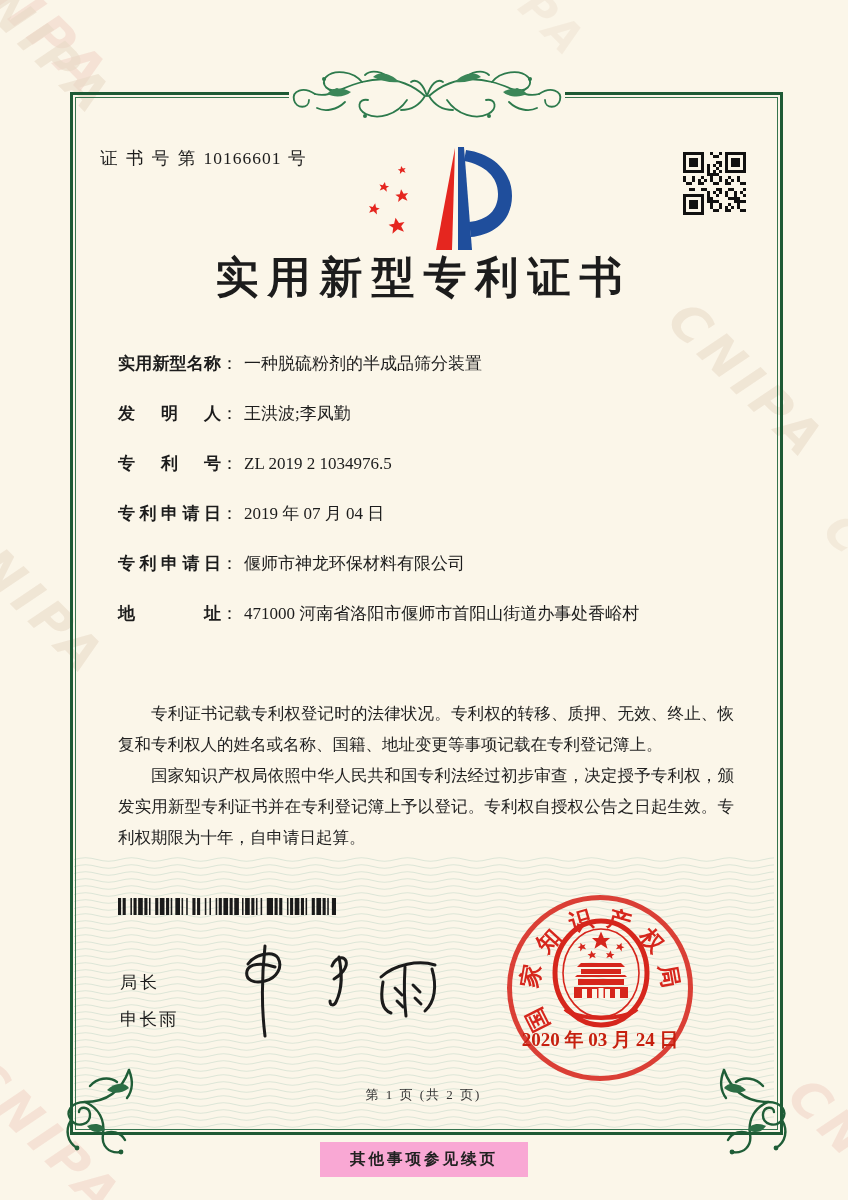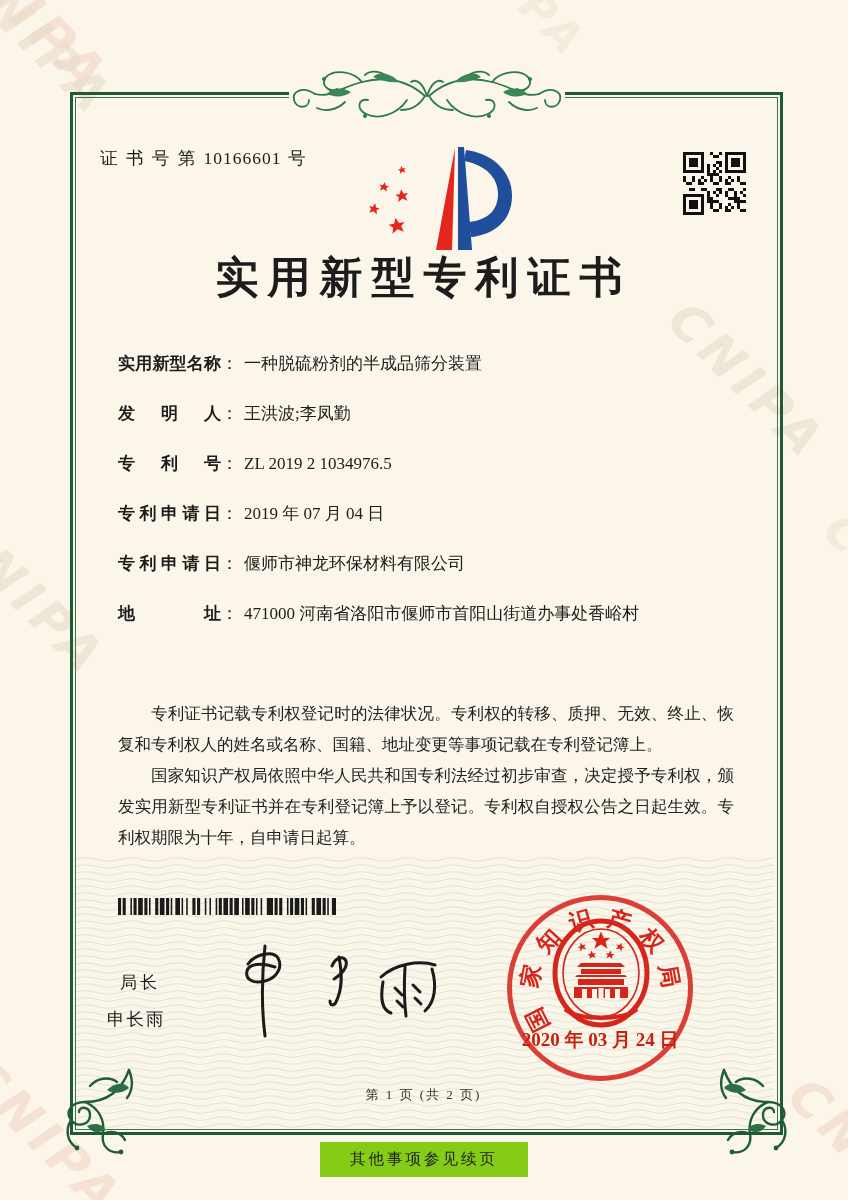--- a/index.html
+++ b/index.html
@@ -47,21 +47,21 @@
   .f-pair2{position:absolute;left:332px;top:0;}
   
   .body-text{position:absolute;left:118px;top:698px;width:616px;z-index:2;}
   .body-text p{
     margin:0;font-size:16.5px;line-height:31px;text-indent:2em;
     text-align:justify;color:#222;
   }
   
   .barcode{position:absolute;left:118px;top:898px;width:218px;height:17px;z-index:2;}
   .sig-title{position:absolute;left:120px;top:971px;font-size:17px;letter-spacing:3px;z-index:2;}
-  .sig-name{position:absolute;left:107px;top:1007px;font-size:17.5px;letter-spacing:2px;z-index:2;}
+  .sig-name{position:absolute;left:120px;top:1007px;font-size:17.5px;letter-spacing:2px;z-index:2;}
   .signature{position:absolute;left:235px;top:940px;z-index:2;}
   
   .seal{
     position:absolute;left:507px;top:895px;width:186px;height:186px;z-index:3;
     border-radius:50%;
   }
   .seal-ring{
     position:absolute;left:0;top:0;width:176px;height:176px;
     border:5px solid rgba(214,38,28,.88);border-radius:50%;
   }
@@ -74,22 +74,22 @@
     position:absolute;left:-10px;top:132px;width:206px;text-align:center;
     font-size:19px;font-weight:bold;color:#c6200f;letter-spacing:0px;white-space:nowrap;
   }
   
   .page-footer{
     position:absolute;left:70px;top:1086px;width:707px;text-align:center;
     font-size:13px;color:#333;letter-spacing:2px;z-index:2;
   }
   .cont-note{
     position:absolute;left:50%;top:1142px;transform:translateX(-50%);
-    background:#84cc16;padding:7px 30px;font-size:15.5px;letter-spacing:3px;
-    color:#222;z-index:2;white-space:nowrap;
+    background:#f9a8d4;padding:7px 30px;font-size:15.5px;letter-spacing:3px;
+    color:#222;z-index:2;white-space:nowrap;font-weight:bold;
   }
 </style>
 </head>
 <body>
 
 <div class="wm pink" style="left:-80px;top:-20px;font-size:54px;">CNIPA</div>
 <div class="wm" style="left:-65px;top:8px;font-size:50px;">CNIPA</div>
 <div class="wm" style="left:428px;top:-38px;font-size:44px;opacity:.35;">CNIPA</div>
 <div class="wm" style="left:648px;top:352px;font-size:50px;">CNIPA</div>
 <div class="wm" style="left:-72px;top:568px;font-size:50px;">CNIPA</div>

